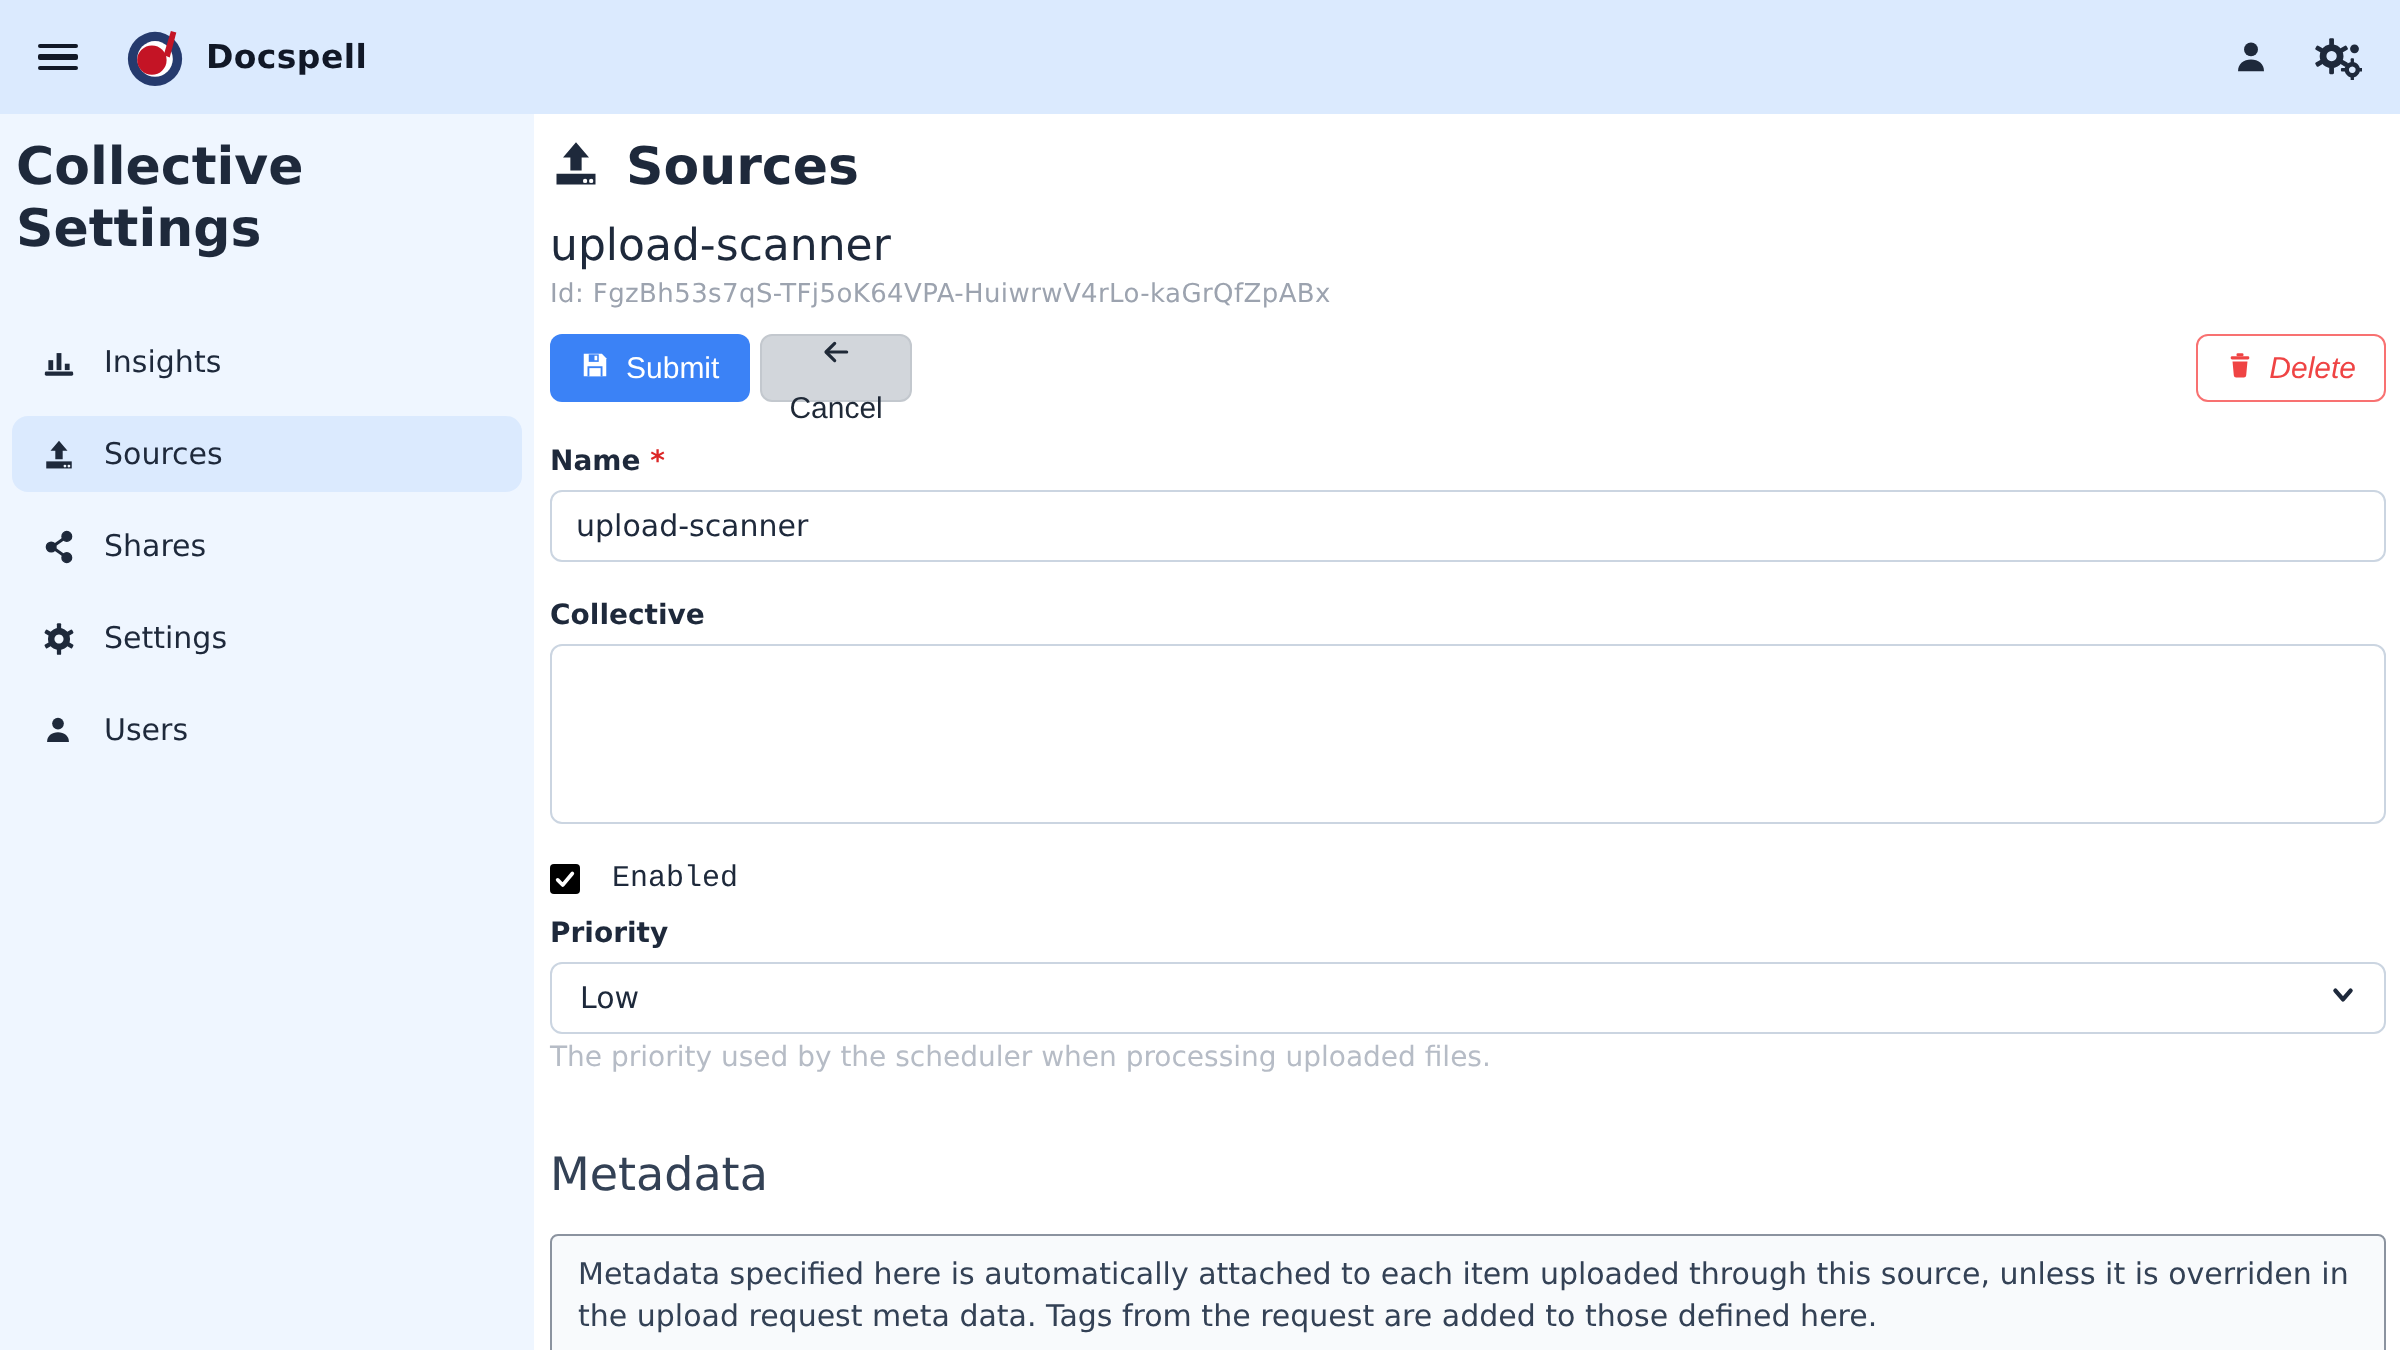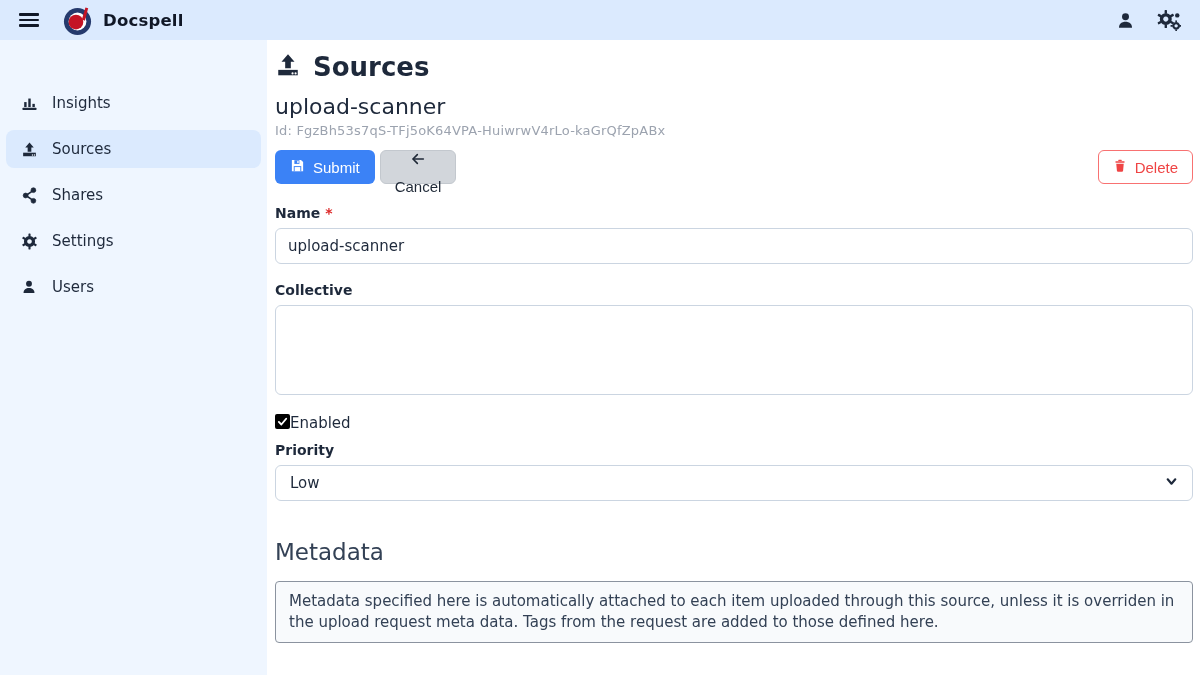--- a/index.html
+++ b/index.html
@@ -1,20 +1,20 @@
 <!DOCTYPE html>
 <html><head>
 <meta charset="utf-8">
 <style>
   * { margin:0; padding:0; box-sizing:border-box; }
   html,body { width:1200px; height:675px; overflow:hidden; }
   body { font-family:"DejaVu Sans","Liberation Sans",sans-serif; background:#ffffff; color:#1e293b; }
 
   
-  .topbar { height:40px; background:#dbeafe; display:flex; align-items:center; padding:0 16px 0 10px; }
+  .topbar { height:57px; background:#dbeafe; display:flex; align-items:center; padding:0 16px 0 10px; }
   .hamburger { width:38px; height:32px; display:flex; flex-direction:column; justify-content:center; gap:3px; padding:0 9px; cursor:pointer; }
   .hamburger span { display:block; height:2.6px; background:#111827; border-radius:1px; }
   .logo { width:31px; height:31px; margin-left:14px; }
   .appname { font-weight:bold; font-size:16.5px; color:#111827; margin-left:10px; letter-spacing:.2px; }
   .topbar-spacer { flex:1; }
   .topbar-icon { display:flex; align-items:center; justify-content:center; width:30px; height:30px; cursor:pointer; }
   .topbar-icon + .topbar-icon { margin-left:14px; }
 
   
   .shell { display:flex; height:635px; }
@@ -30,30 +30,30 @@
   .page-header { display:flex; align-items:center; gap:12px; }
   .page-title { font-size:26px; font-weight:800; color:#1e293b; }
   .source-name { font-size:22px; font-weight:400; color:#1e293b; margin-top:12px; }
   .source-id { font-size:13px; color:#9ca3af; margin-top:4px; letter-spacing:.2px; }
 
   
   .toolbar { display:flex; align-items:center; margin-top:12px; }
   .btn { display:inline-flex; align-items:center; gap:8px; height:34px; padding:0 14px; border-radius:6px; font-size:15px; cursor:pointer; border:1px solid transparent; }
   .btn-submit { background:#3b82f6; color:#ffffff;text-align:center; }
   .btn-cancel { background:#d2d6db; color:#1f2937; border-color:#c3c8ce; margin-left:5px;flex-direction:column; }
-  .btn-delete { background:#ffffff; color:#ef4444; border-color:#f87171; margin-left:auto; }
+  .btn-delete { background:#ffffff; color:#ef4444; border-color:#f87171; margin-left:auto;font-style:italic; }
 
   
   .field-label { font-size:14px; font-weight:bold; color:#1e293b; }
   .req { color:#dc2626; font-weight:bold; }
   .text-input { width:100%; height:36px; border:1px solid #cbd5e1; border-radius:6px; padding:0 12px; font-size:15px; color:#1e293b; font-family:inherit; background:#fff; }
   .textarea { width:100%; height:90px; border:1px solid #cbd5e1; border-radius:6px; padding:8px 12px; font-size:15px; font-family:inherit; resize:none; background:#fff; }
   .mt-name { margin-top:19px; } .mt-6 { margin-top:6px; } .mt-16 { margin-top:16px; } .mt-20 { margin-top:8px; }
 
-  .check-row { display:flex; gap:0; margin-top:15px; cursor:pointer; }
+  .check-row { display:flex; align-items:center; gap:16px; margin-top:15px; cursor:pointer;font-family:Liberation Mono, monospace; }
   .checkbox { width:15px; height:15px; background:#000000; border-radius:2px; display:flex; align-items:center; justify-content:center; }
   .check-label { font-size:15px; color:#1e293b; }
 
   .select-box { width:100%; height:36px; border:1px solid #cbd5e1; border-radius:6px; padding:0 14px; display:flex; align-items:center; justify-content:space-between; font-size:15px; color:#1e293b; background:#fff; cursor:pointer;gap:16px; }
   .help-text { font-size:14px; color:#b6bcc6; margin-top:4px; }
 
   .metadata-heading { font-size:23px; font-weight:400; color:#334155; margin-top:38px; }
   .info-box { margin-top:16px; border:1px solid #8b939f; background:#f8fafc; border-radius:4px; padding:9px 13px; font-size:15px; line-height:1.4; color:#334155; }
 </style>
 </head>
@@ -98,20 +98,21 @@
         <rect x="19.9" y="12.2" width="1.8" height="2.6" rx="0.5" transform="rotate(90 20.8 18.4)"></rect>
         <rect x="19.9" y="22" width="1.8" height="2.6" rx="0.5" transform="rotate(90 20.8 18.4)"></rect>
       </g>
     </svg>
   </div>
 </header>
 
 <div class="shell">
 
   <aside class="sidebar">
+    <div class="sidebar-title">Collective Settings</div>
     <nav class="nav">
 
       <div class="nav-item">
         <span class="nicon">
           <svg width="17" height="17" viewBox="0 0 24 24" fill="#1e293b">
             <rect x="2" y="18" width="20" height="3" rx="1"></rect>
             <rect x="4.5" y="10" width="3.4" height="7"></rect>
             <rect x="10.3" y="5" width="3.4" height="12"></rect>
             <rect x="16.1" y="12.5" width="3.4" height="4.5"></rect>
           </svg>
@@ -248,20 +249,21 @@
     <div class="mt-20">
       <label class="field-label">Priority</label>
       <div class="select-box mt-6">
         <span>Low</span>
         <span>
           <svg width="13" height="13" viewBox="0 0 24 24" fill="none" stroke="#1e293b" stroke-width="4" stroke-linecap="round" stroke-linejoin="round">
             <polyline points="5,8 12,16 19,8"></polyline>
           </svg>
         </span>
       </div>
+      <div class="help-text">The priority used by the scheduler when processing uploaded files.</div>
     </div>
 
     <h2 class="metadata-heading">Metadata</h2>
 
     <div class="info-box">Metadata specified here is automatically attached to each item uploaded through this source, unless it is overriden in the upload request meta data. Tags from the request are added to those defined here.</div>
 
   </main>
 </div>
 
 </body></html>

